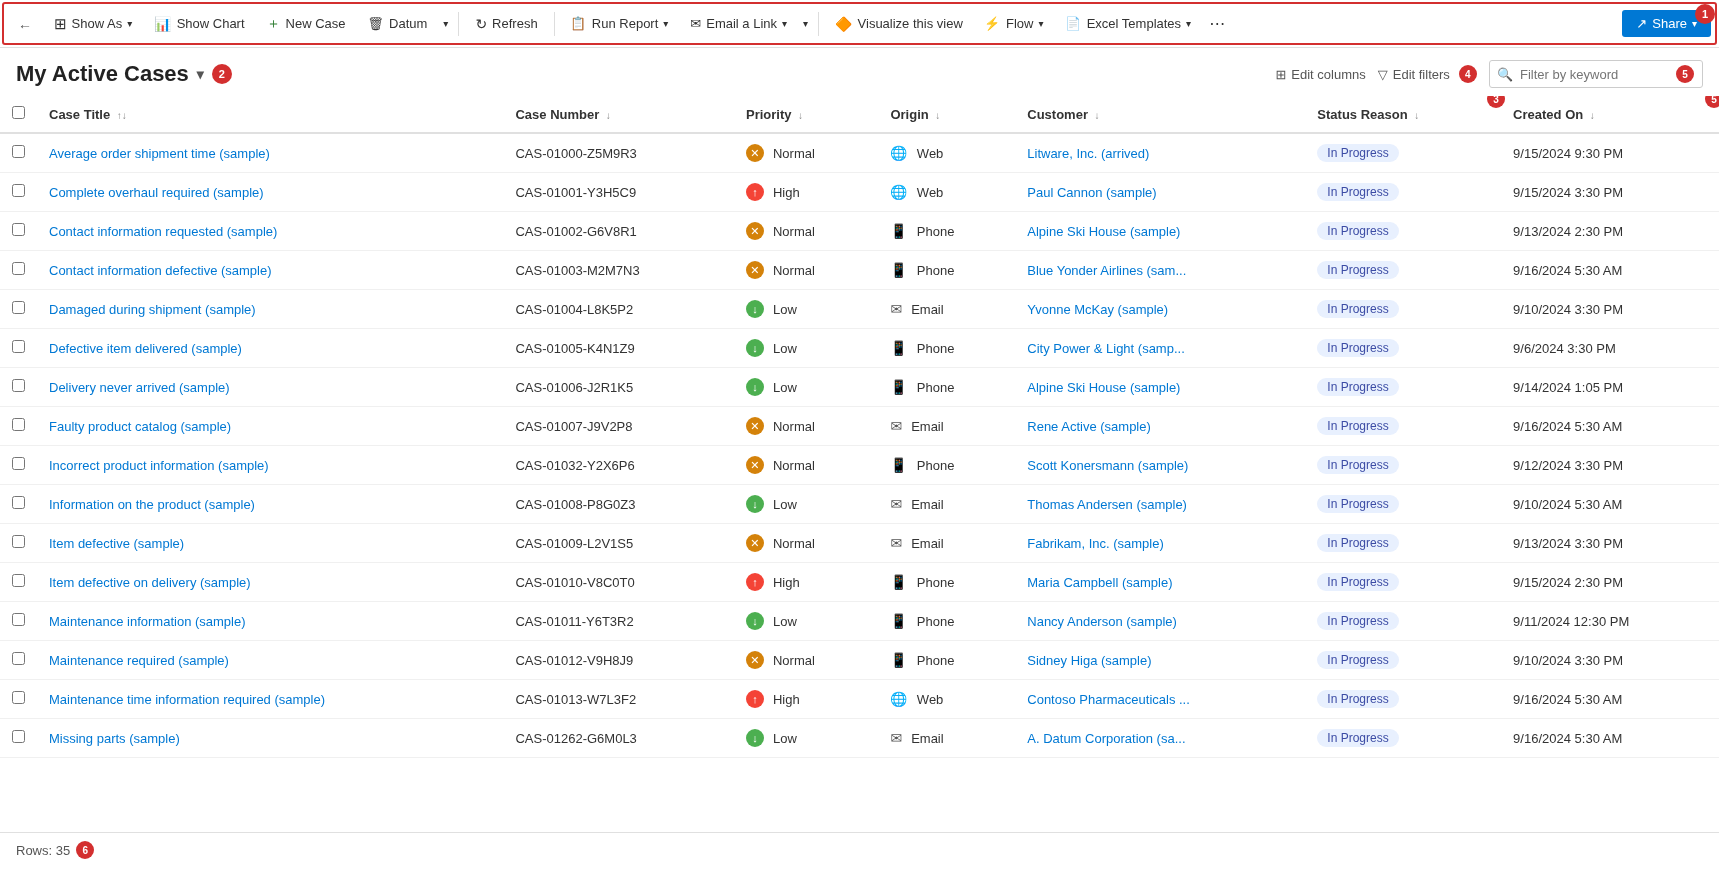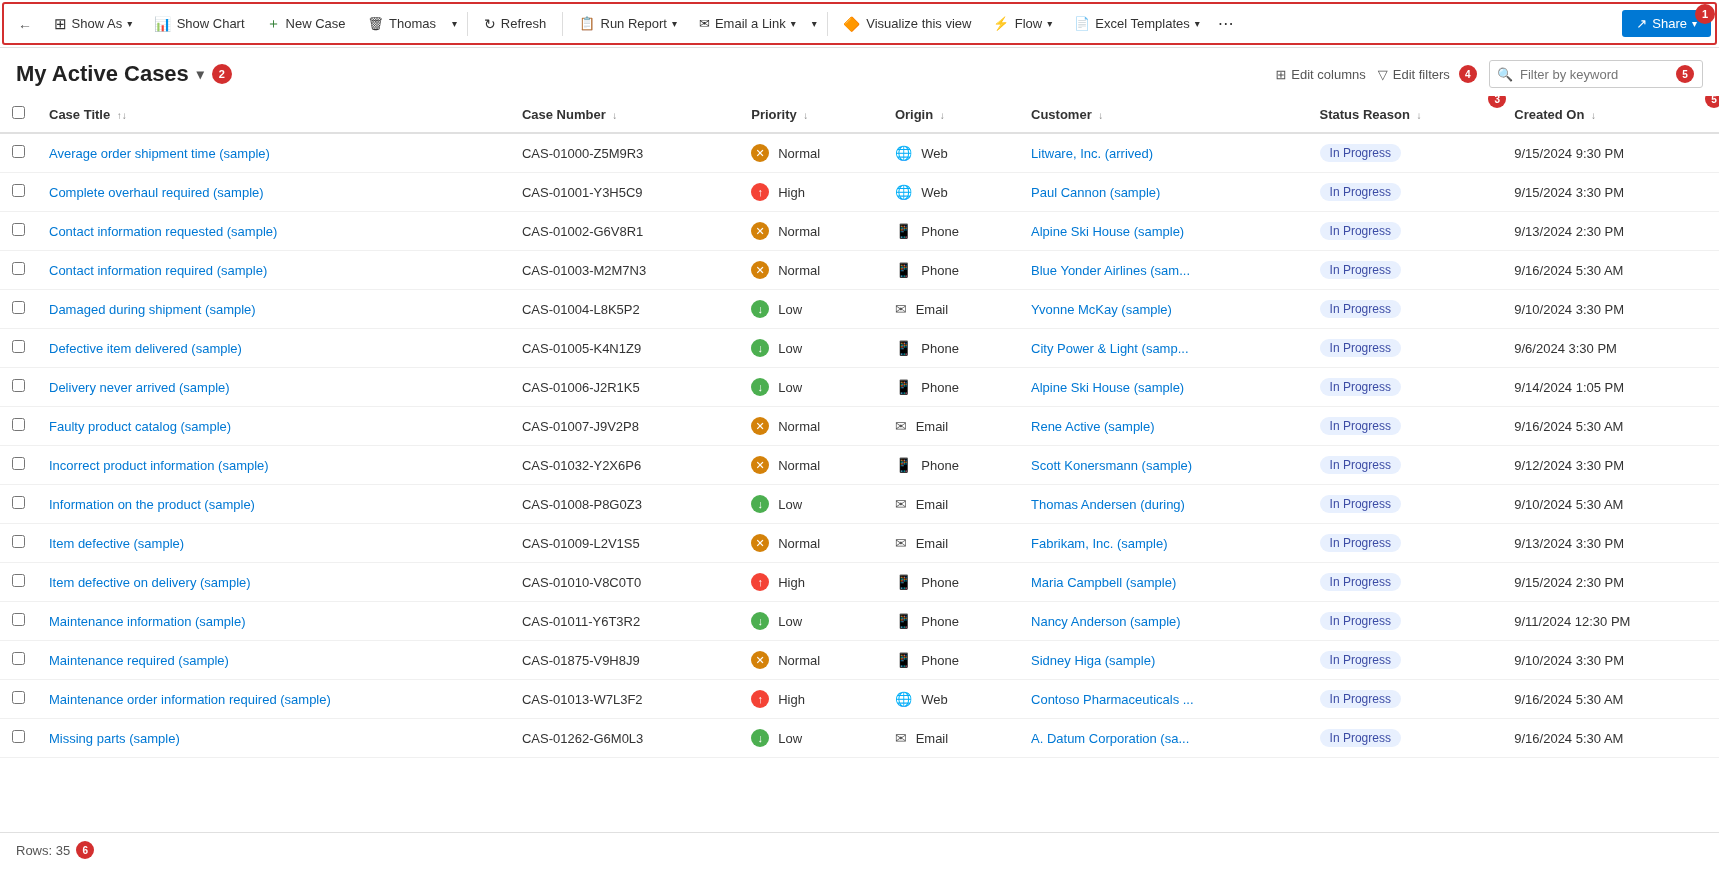--- a/index.html
+++ b/index.html
@@ -118,21 +118,21 @@
     <span>Show Chart</span>
   </button>
 
   <button class="toolbar-btn">
     <span style="font-size:14px; color:#2e7d32;">＋</span>
     <span>New Case</span>
   </button>
 
   <button class="toolbar-btn">
     <span style="font-size:13px;">🗑</span>
-    <span>Thomas</span>
+    <span>Datum</span>
   </button>
   <button class="toolbar-btn" style="padding:5px 4px;">
     <span style="font-size:10px;">▾</span>
   </button>
 
   <div class="toolbar-divider"></div>
 
   <button class="toolbar-btn">
     <span style="font-size:14px;">↻</span>
     <span>Refresh</span>
@@ -347,21 +347,21 @@
       </td>
       <td>
         <span>9/13/2024 2:30 PM</span>
       </td>
     </tr>
           <tr>
       <td class="check-col">
         <input type="checkbox" style="">
       </td>
       <td>
-        <a class="case-link" href="#">Contact information required (sample)</a>
+        <a class="case-link" href="#">Contact information defective (sample)</a>
       </td>
       <td>
         <span>CAS-01003-M2M7N3</span>
       </td>
       <td>
         <span class="priority-icon">
           <span style="display:inline-block;width:18px;height:18px;border-radius:50%;background:#d4820a;color:#fff;text-align:center;line-height:18px;font-size:11px;">✕</span>
           <span style="margin-left:4px;">Normal</span>
         </span>
       </td>
@@ -557,21 +557,21 @@
           <span style="margin-left:4px;">Low</span>
         </span>
       </td>
       <td>
         <span class="origin-icon">
           <span style="font-size:14px; color:#555;">✉</span>
           <span style="margin-left:4px;">Email</span>
         </span>
       </td>
       <td>
-        <a class="customer-link" href="#">Thomas Andersen (during)</a>
+        <a class="customer-link" href="#">Thomas Andersen (sample)</a>
       </td>
       <td>
         <span class="status-badge">In Progress</span>
       </td>
       <td>
         <span>9/10/2024 5:30 AM</span>
       </td>
     </tr>
           <tr>
       <td class="check-col">
@@ -670,21 +670,21 @@
       </td>
     </tr>
           <tr>
       <td class="check-col">
         <input type="checkbox" style="">
       </td>
       <td>
         <a class="case-link" href="#">Maintenance required (sample)</a>
       </td>
       <td>
-        <span>CAS-01875-V9H8J9</span>
+        <span>CAS-01012-V9H8J9</span>
       </td>
       <td>
         <span class="priority-icon">
           <span style="display:inline-block;width:18px;height:18px;border-radius:50%;background:#d4820a;color:#fff;text-align:center;line-height:18px;font-size:11px;">✕</span>
           <span style="margin-left:4px;">Normal</span>
         </span>
       </td>
       <td>
         <span class="origin-icon">
           <span style="font-size:14px; color:#555;">📱</span>
@@ -699,21 +699,21 @@
       </td>
       <td>
         <span>9/10/2024 3:30 PM</span>
       </td>
     </tr>
           <tr>
       <td class="check-col">
         <input type="checkbox" style="">
       </td>
       <td>
-        <a class="case-link" href="#">Maintenance order information required (sample)</a>
+        <a class="case-link" href="#">Maintenance time information required (sample)</a>
       </td>
       <td>
         <span>CAS-01013-W7L3F2</span>
       </td>
       <td>
         <span class="priority-icon">
           <span style="display:inline-block;width:18px;height:18px;border-radius:50%;background:#f44336;color:#fff;text-align:center;line-height:18px;font-size:11px;">↑</span>
           <span style="margin-left:4px;">High</span>
         </span>
       </td>

